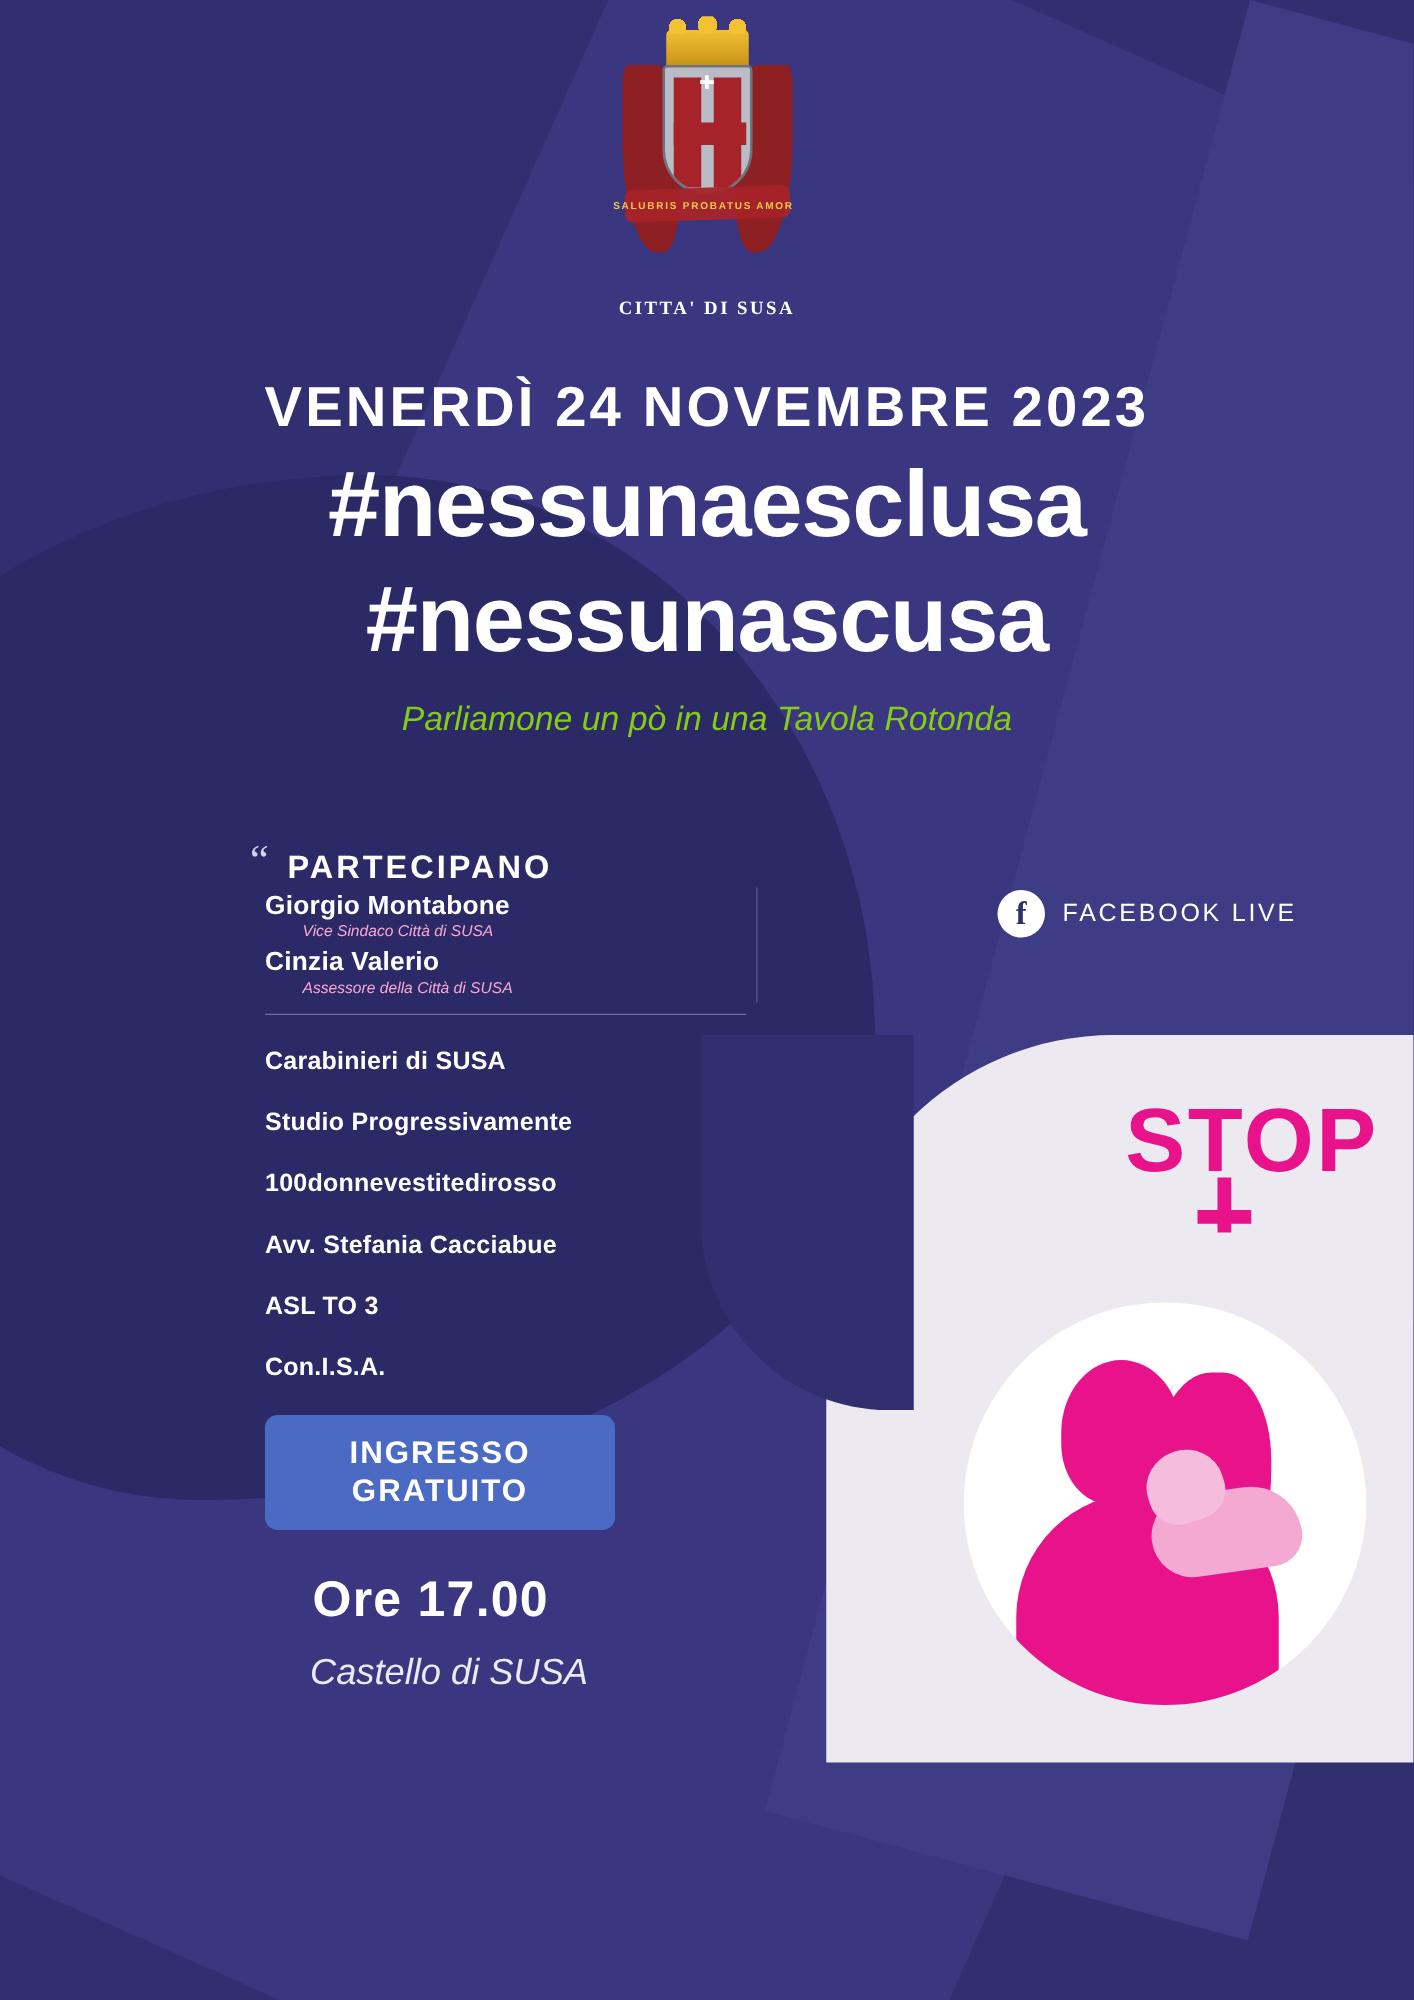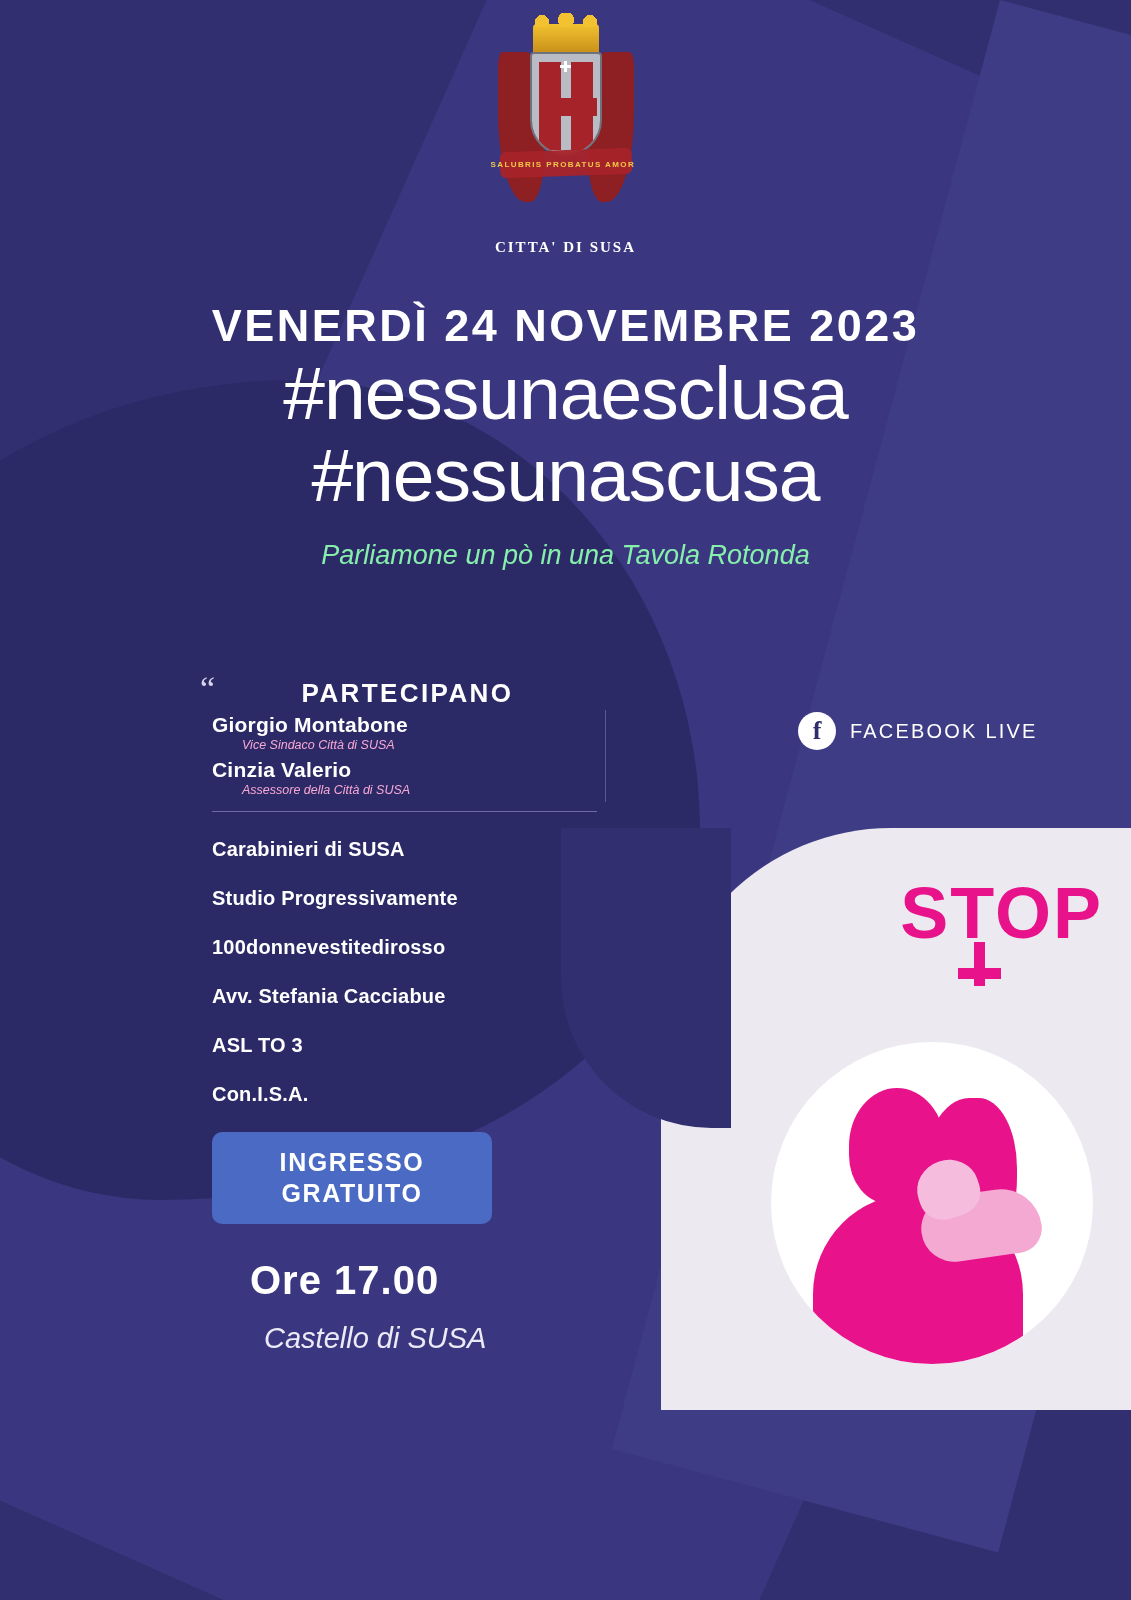--- a/index.html
+++ b/index.html
@@ -163,54 +163,53 @@
     z-index: 6;
     color: #fff;
   }
   .date-line {
     font-size: 45px;
     font-weight: bold;
     letter-spacing: 2.5px;
   }
   .hashtag {
     font-size: 75px;
-    font-weight: normal;
+    font-weight: bold;
     letter-spacing: -1px;
     line-height: 1.08;
-    margin-top: 1px;
+    margin-top: 11px;
   }
   .subtitle {
     margin-top: 24px;
     font-size: 27px;
     font-style: italic;
-    color: #86efac;
+    color: #84cc16;
     font-weight: 400;
   }
 
   
   .partecipano-wrap {
     position: absolute;
     left: 196px;
     top: 678px;
     z-index: 6;
     color: #fff;
   }
   .quote-mark {
     position: absolute;
     left: 4px; top: -8px;
     font-size: 34px;
     color: #d6d3ea;
     font-family: "Liberation Serif", serif;
   }
   .partecipano-title {
-    margin-left: 22px;
+    margin-left: 34px;
     font-size: 26px;
     font-weight: bold;
     letter-spacing: 2.4px;
-    text-align: center;
   }
   .vline {
     position: absolute;
     left: 409px;
     top: 32px;
     width: 1px;
     height: 92px;
     background: #5b5796;
   }
   .names { margin-top: 4px; margin-left: 16px; }
@@ -406,21 +405,21 @@
     left: 250px;
     top: 1258px;
     font-size: 40px;
     font-weight: bold;
     color: #ffffff;
     letter-spacing: 1px;
     z-index: 7;
   }
   .castello {
     position: absolute;
-    left: 264px;
+    left: 248px;
     top: 1322px;
     font-size: 29px;
     font-style: italic;
     color: #eceaf6;
     z-index: 7;
   }
 
   
   .footer {
     position: absolute;

